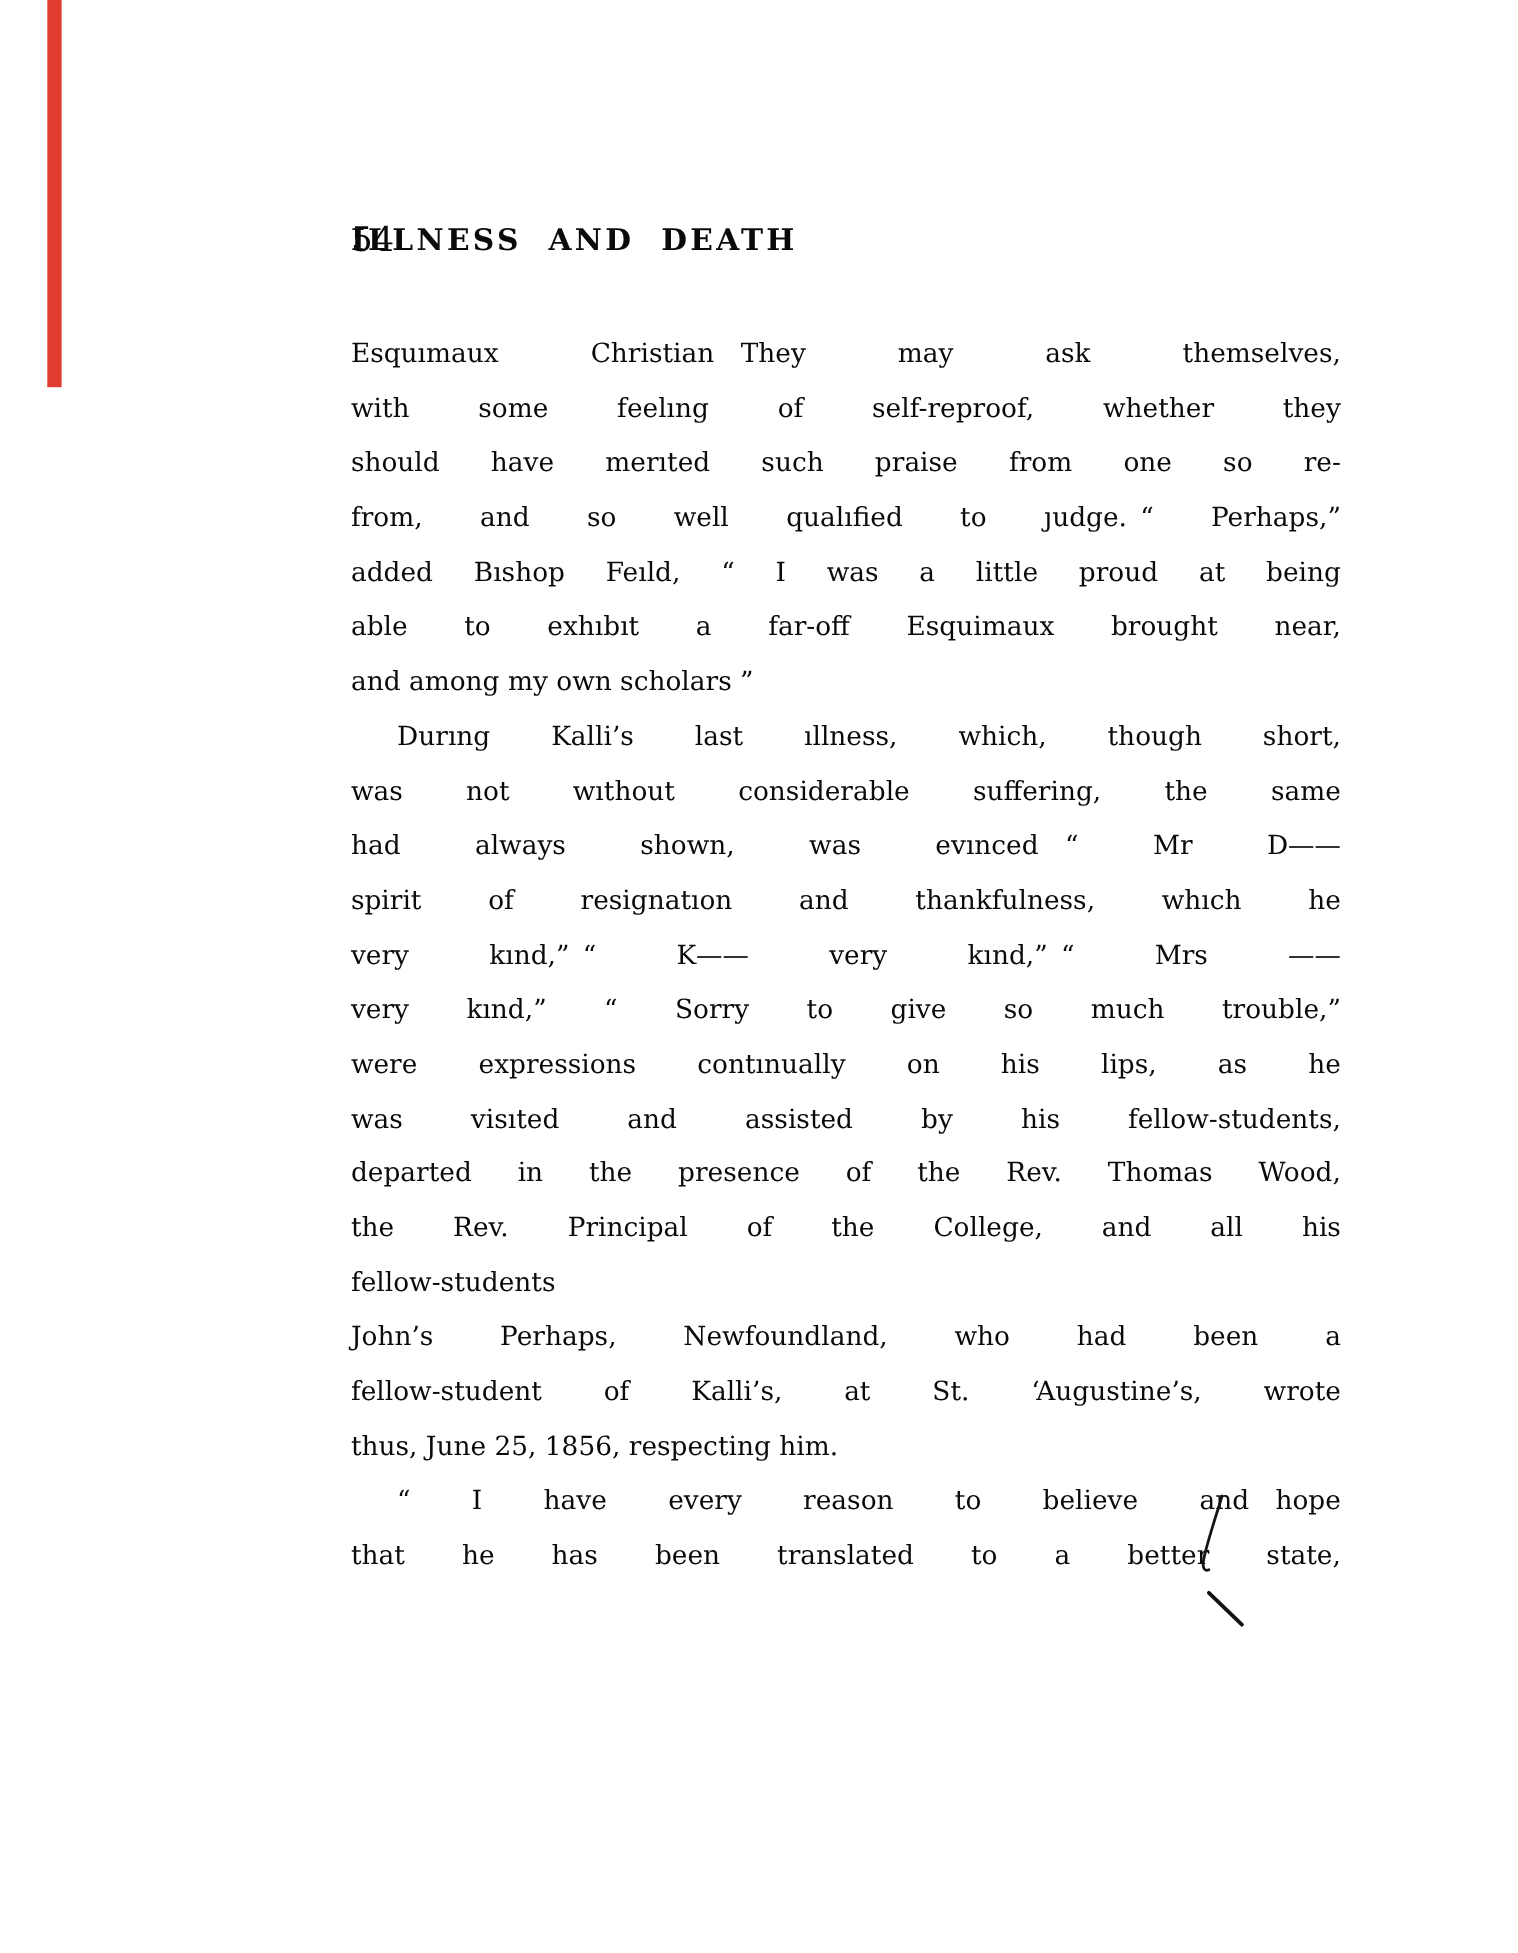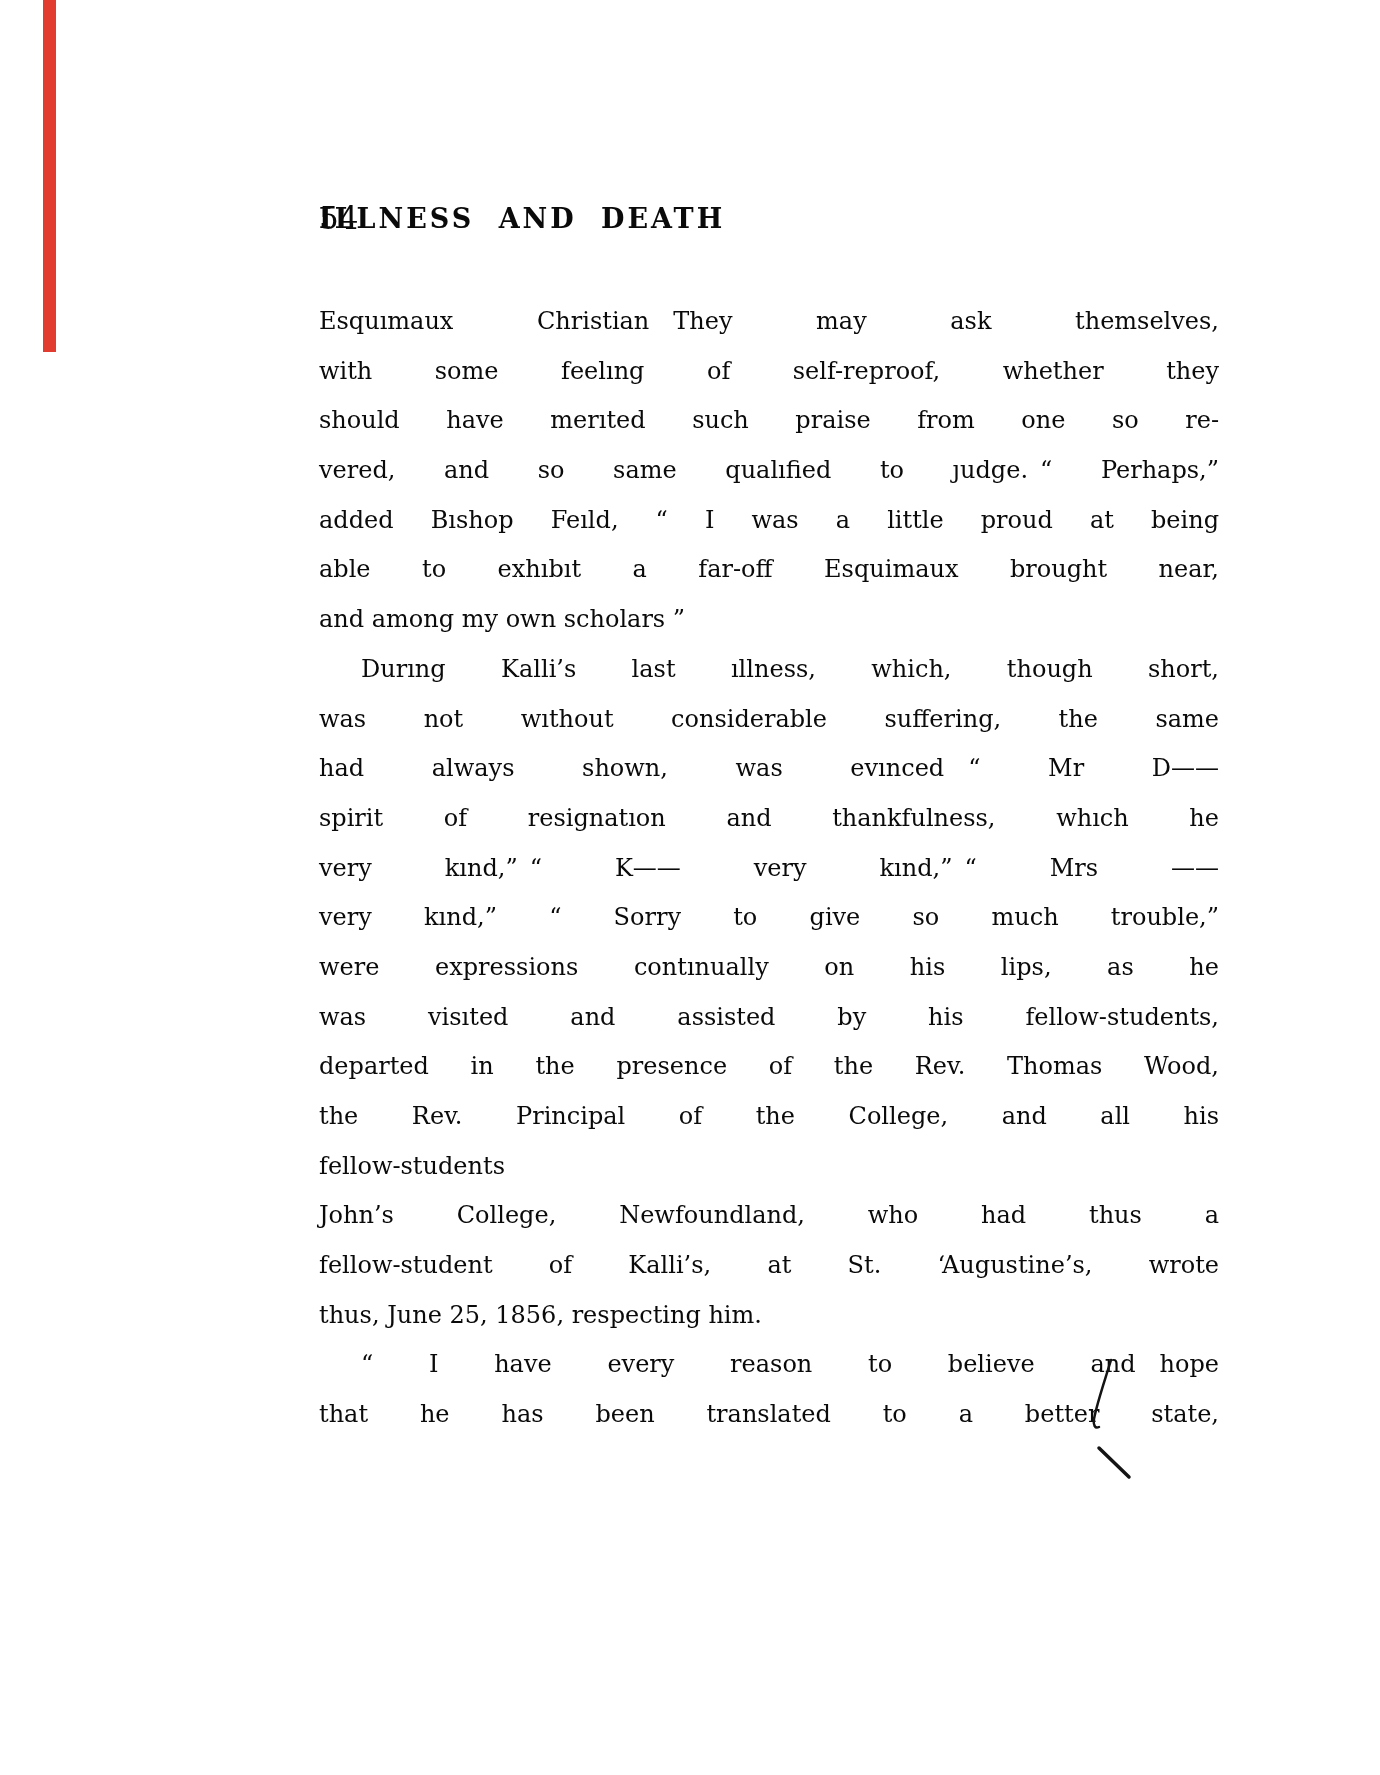--- a/index.html
+++ b/index.html
@@ -33,36 +33,36 @@
   <div class="red-strip"></div>
 
   <div class="folio">54</div>
 
   <div class="running-header">ILLNESS AND DEATH</div>
 
   <div class="text-block">
     <div class="line">Esquımaux Christian They may ask themselves,</div>
     <div class="line">with some feelıng of self-reproof, whether they</div>
     <div class="line">should have merıted such praise from one so re-</div>
-    <div class="line">vered, and so same qualıfied to ȷudge. “ Perhaps,”</div>
+    <div class="line">from, and so well qualıfied to ȷudge. “ Perhaps,”</div>
     <div class="line">added Bıshop Feıld, “ I was a little proud at being</div>
     <div class="line">able to exhıbıt a far-off Esquimaux brought near,</div>
     <div class="line end">and among my own scholars ”</div>
     <div class="line indent">Durıng Kalli’s last ıllness, which, though short,</div>
     <div class="line">was not wıthout considerable suffering, the same</div>
     <div class="line">had always shown, was evınced “ Mr D——</div>
     <div class="line">spirit of resignatıon and thankfulness, whıch he</div>
     <div class="line">very kınd,” “ K—— very kınd,” “ Mrs ——</div>
     <div class="line">very kınd,” “ Sorry to give so much trouble,”</div>
     <div class="line">were expressions contınually on his lips, as he</div>
     <div class="line">was visıted and assisted by his fellow-students,</div>
     <div class="line">departed in the presence of the Rev. Thomas Wood,</div>
     <div class="line">the Rev. Principal of the College, and all his</div>
     <div class="line end">fellow-students</div>
-    <div class="line">John’s College, Newfoundland, who had thus a</div>
+    <div class="line">John’s Perhaps, Newfoundland, who had been a</div>
     <div class="line">fellow-student of Kalli’s, at St. ‘Augustine’s, wrote</div>
     <div class="line end">thus, June 25, 1856, respecting him.</div>
     <div class="line indent">“ I have every reason to believe and hope</div>
     <div class="line">that he has been translated to a better state,</div>
   </div>
 
   <svg class="marks" viewBox="0 0 1380 1775">
     <path d="M1068,1360 C1061,1383 1054,1403 1051,1419 C1050,1425 1052,1429 1056,1427" stroke-width="2.5" stroke-linecap="round"></path>
     <path d="M1056,1448 L1086,1477" stroke-width="3.5" stroke-linecap="round"></path>
   </svg>

